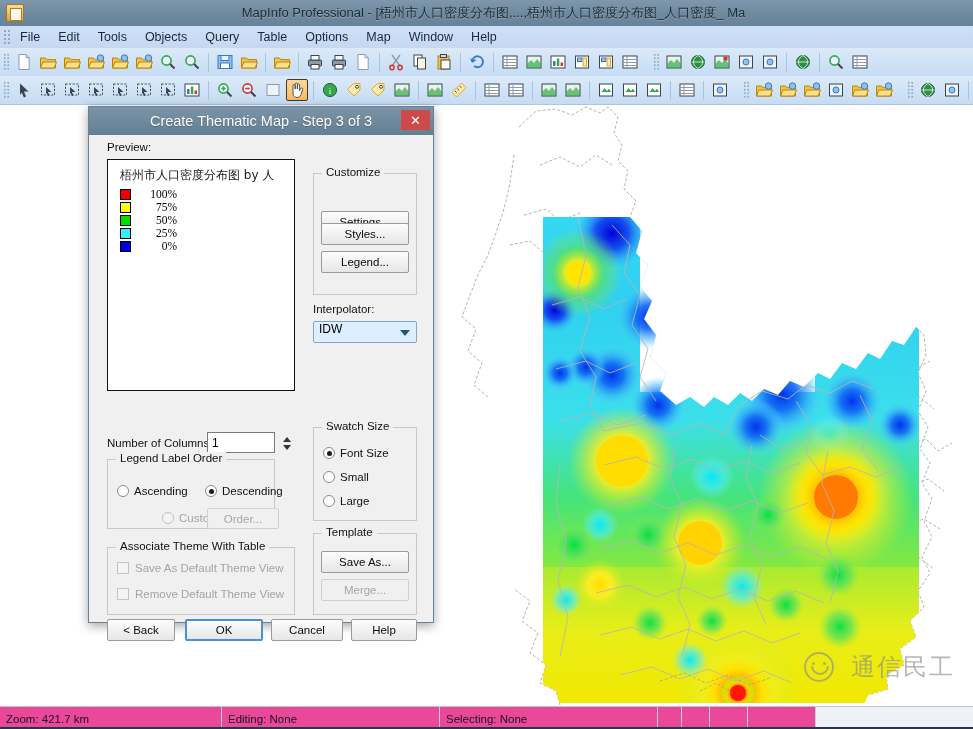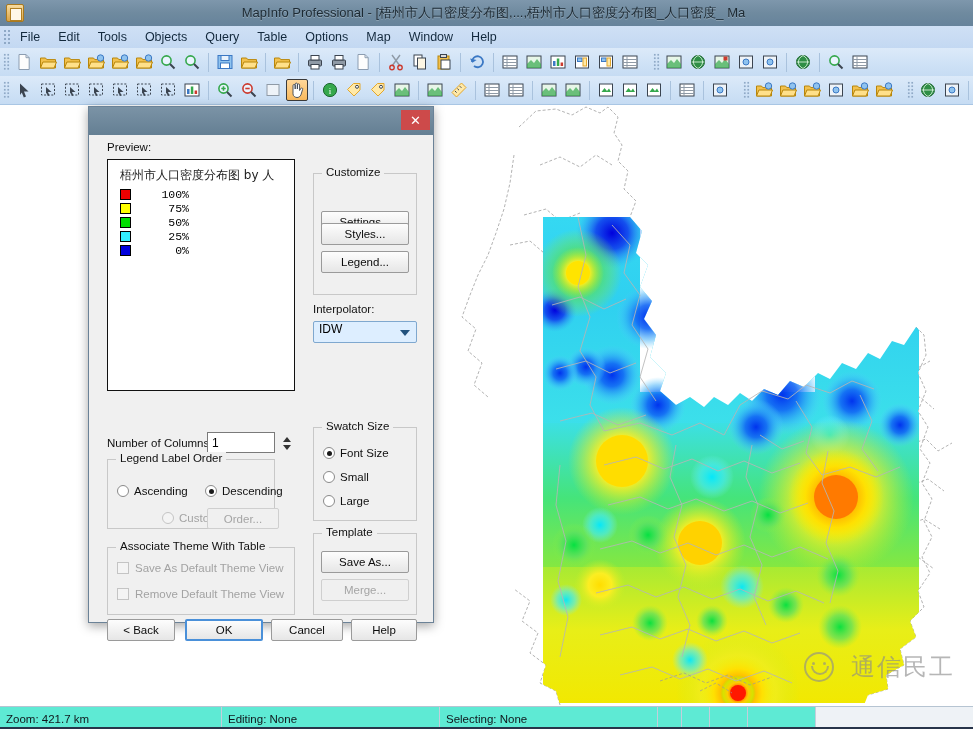--- a/index.html
+++ b/index.html
@@ -128,21 +128,21 @@
   .statusbar{
     position:absolute; left:0; top:706px; width:973px; height:23px;
     background:#eef2f6;
     border-top:1px solid #b6c4d2;
     display:flex; align-items:stretch;
     font-size:11.5px; color:#10161c;
   }
   .sb-cell{
     border-right:1px solid #c3cedb;
     display:flex; align-items:center; padding:0 6px;
-    box-sizing:border-box; background:#5eead4;
+    box-sizing:border-box; background:#ec4899;
   }
   .sb-pad{ flex:1; border-right:none; background:#eef2f6; }
   .statusbar-bottomline{
     position:absolute; left:0; top:727px; width:973px; height:2px;
     background:#27344a;
   }
 
   
   .dialog{
     position:absolute; left:88px; top:106px;
@@ -180,23 +180,23 @@
   .preview-title{
     font-size:12px; color:#222; margin:7px 0 4px 12px;
     white-space:nowrap; font-family:"DejaVu Sans", sans-serif;
   }
   .lgd-row{ display:flex; align-items:center; margin:0 0 1px 12px; }
   .lgd-sw{
     width:11px; height:11px; border:1px solid #000; box-sizing:border-box;
     flex:0 0 auto;
   }
   .lgd-txt{
-    font-size:11.5px; color:#000; margin-left:18px;
+    font-size:11.5px; color:#000; margin-left:6px;
     width:40px; text-align:right;
-    font-family:Liberation Mono, monospace;
+    font-family:Liberation Serif, serif;
   }
 
   .group{
     position:absolute; border:1px solid #c8c8c8; box-sizing:border-box;
   }
   .group > .gtitle{
     position:absolute; top:-8px; left:8px; background:#f0f0f0;
     padding:0 4px; font-size:11.5px; color:#101010; white-space:nowrap;
   }
 
@@ -952,20 +952,21 @@
     <div class="sb-cell" style="width:28px"></div>
     <div class="sb-cell" style="width:38px"></div>
     <div class="sb-cell" style="width:68px"></div>
     <div class="sb-pad"></div>
   </div>
   <div class="statusbar-bottomline"></div>
 
   <div class="dialog">
 
     <div class="dlg-title">
+      <div class="dtxt">Create Thematic Map - Step 3 of 3</div>
       <div class="dlg-close">✕</div>
     </div>
 
     <div class="dlg-body">
 
       <div class="lbl" style="left:18px; top:6px;">Preview:</div>
 
       <div class="preview-box">
         <div class="preview-title">梧州市人口密度分布图 by 人</div>
 

